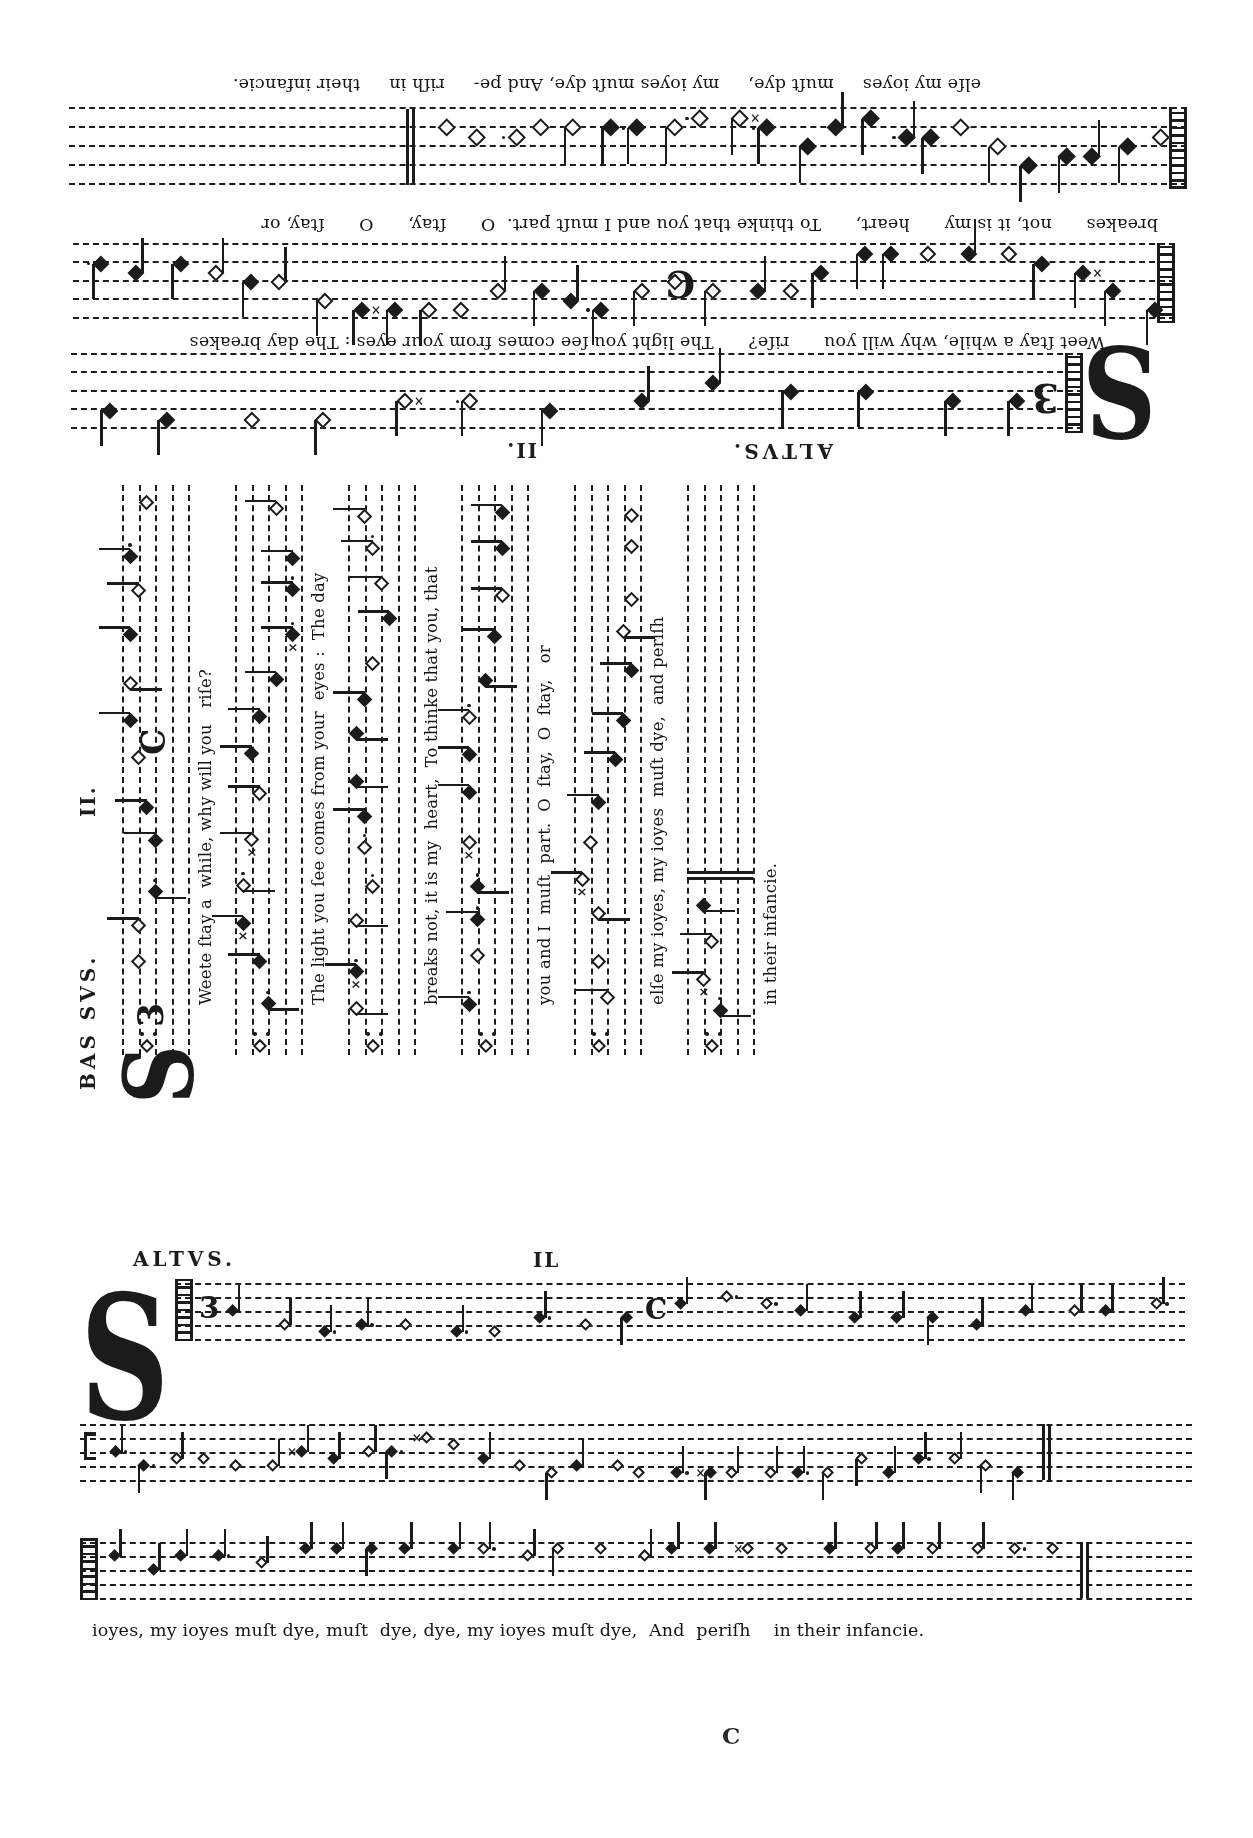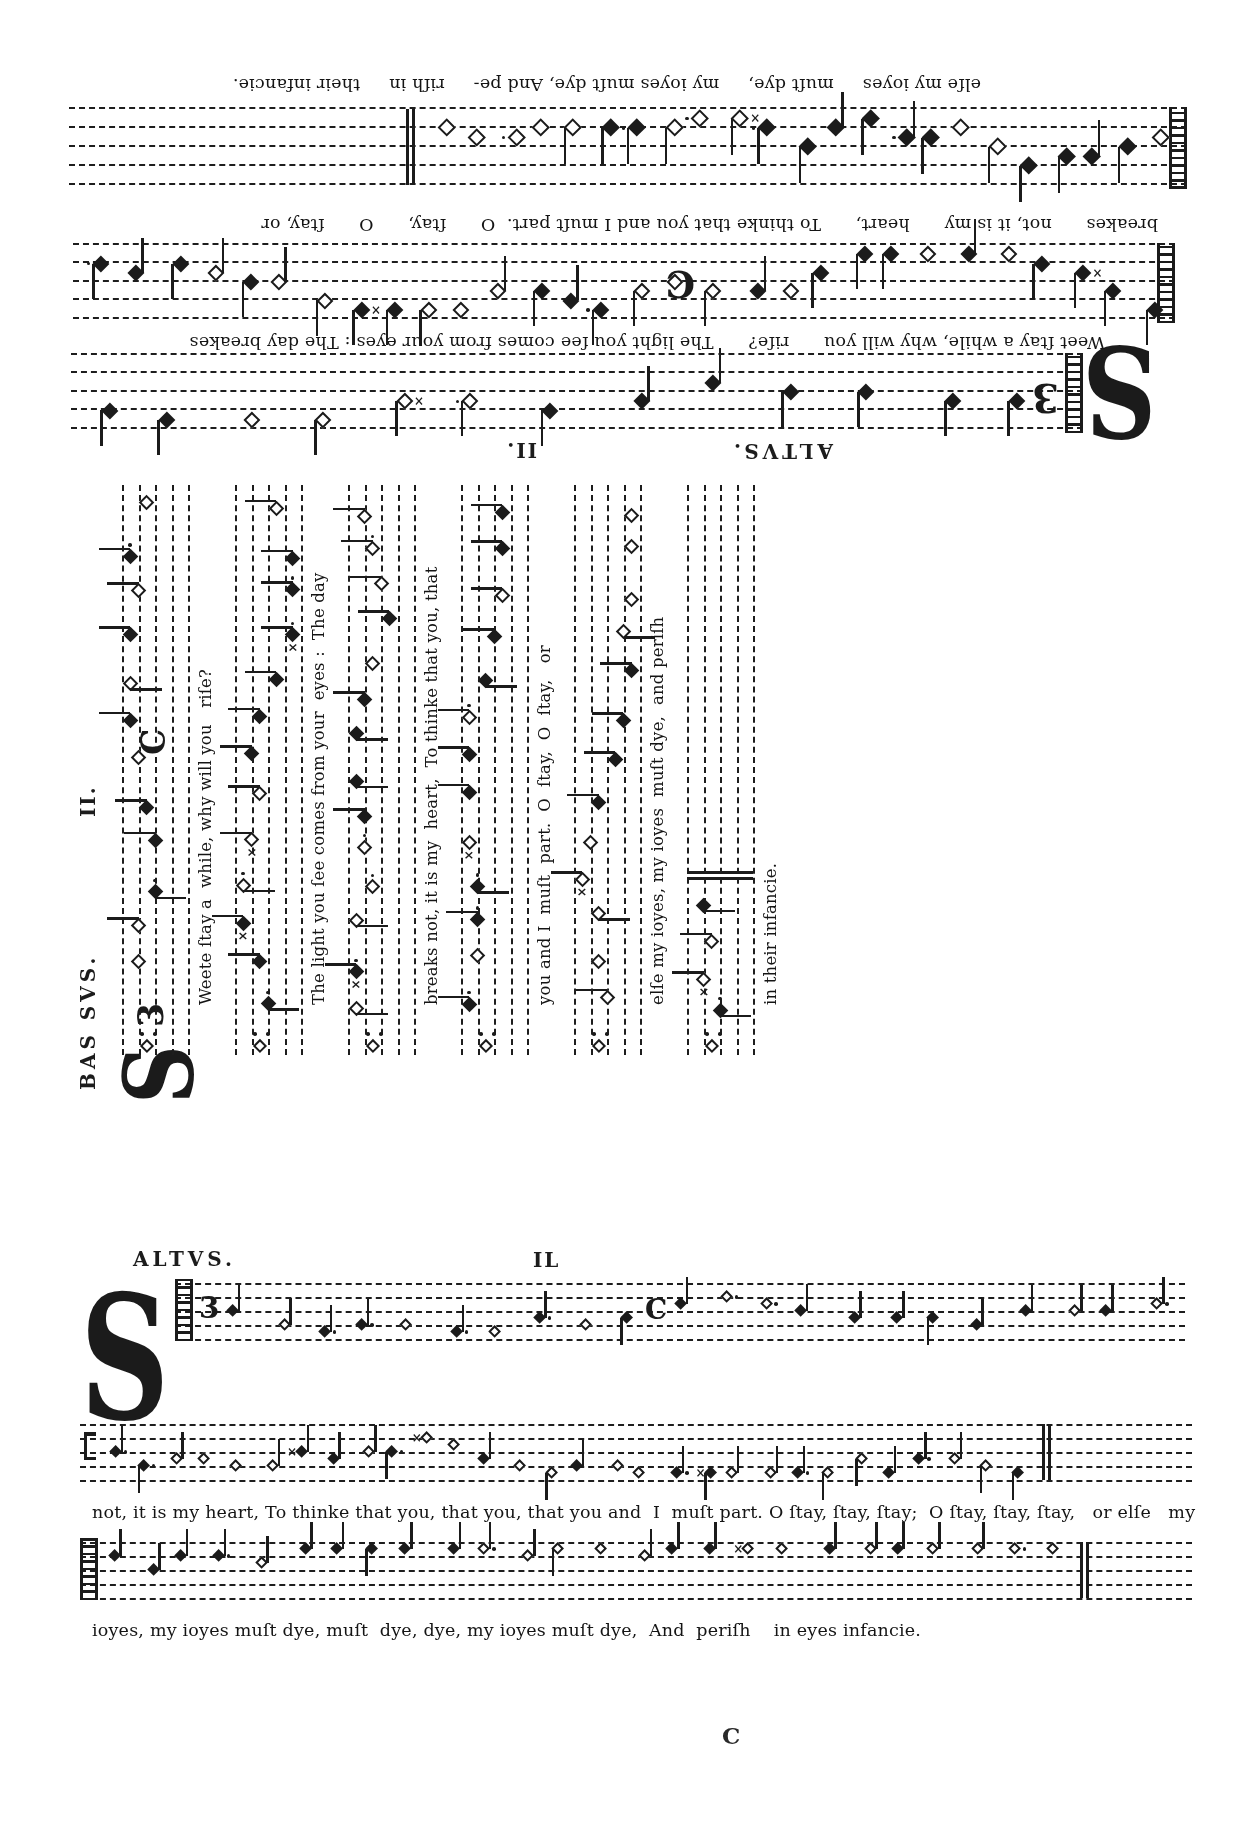--- a/index.html
+++ b/index.html
@@ -945,21 +945,20 @@
         <div class="nh open" style="left: 901.055px; top: 37.38px; width: 9.24px; height: 9.24px;"></div>
         <div class="stem" style="left: 899.669px; top: 42px; height: 26.6px;"></div>
       </div>
       <div class="note" style="left: 0px; top: 0px;">
         <div class="nh filled" style="left: 933.154px; top: 44.38px; width: 9.24px; height: 9.24px;"></div>
         <div class="stem" style="left: 931.768px; top: 49px; height: 26.6px;"></div>
       </div>
       <div class="bar" style="left: 962px; top: 0px; height: 56px;"></div>
       <div class="bar" style="left: 968px; top: 0px; height: 56px;"></div>
     </div>
-  <div class="abs lyric" style="left:92px;top:1502px;width:1110px;">not, it is my heart, To thinke that you, that you, that you and  I  muſt part. O ſtay, ſtay, ſtay;  O ſtay, ſtay, ſtay,   or elſe   my</div>
 
   <div id="staff-t3" class="abs" style="left:80px;top:1542px;width:1112px;height:56px;">
       <div class="sline" style="top: 0px;"></div>
       <div class="sline" style="top: 14px;"></div>
       <div class="sline" style="top: 28px;"></div>
       <div class="sline" style="top: 42px;"></div>
       <div class="sline" style="top: 56px;"></div>
       <div class="ladder" style="left: 0px; top: -4px; height: 62px;"></div>
       <div class="note" style="left: 0px; top: 0px;">
         <div class="nh filled" style="left: 29.7095px; top: 9.38px; width: 9.24px; height: 9.24px;"></div>
@@ -1060,16 +1059,16 @@
       <div class="note" style="left: 0px; top: 0px;">
         <div class="nh open" style="left: 929.715px; top: 2.38px; width: 9.24px; height: 9.24px;"></div>
         <div class="ndot" style="left: 942.651px; top: 5px;"></div>
       </div>
       <div class="note" style="left: 0px; top: 0px;">
         <div class="nh open" style="left: 968.211px; top: 2.38px; width: 9.24px; height: 9.24px;"></div>
       </div>
       <div class="bar" style="left: 1000px; top: 0px; height: 56px;"></div>
       <div class="bar" style="left: 1006px; top: 0px; height: 56px;"></div>
     </div>
-  <div class="abs lyric" style="left:92px;top:1620px;width:820px;">ioyes, my ioyes muſt dye, muſt  dye, dye, my ioyes muſt dye,  And  periſh    in eyes infancie.</div>
+  <div class="abs lyric" style="left:92px;top:1620px;width:820px;">ioyes, my ioyes muſt dye, muſt  dye, dye, my ioyes muſt dye,  And  periſh    in their infancie.</div>
 
   <div class="abs sig-mark" style="left:722px;top:1722px;">C</div>
 </div>
 
 </body></html>

